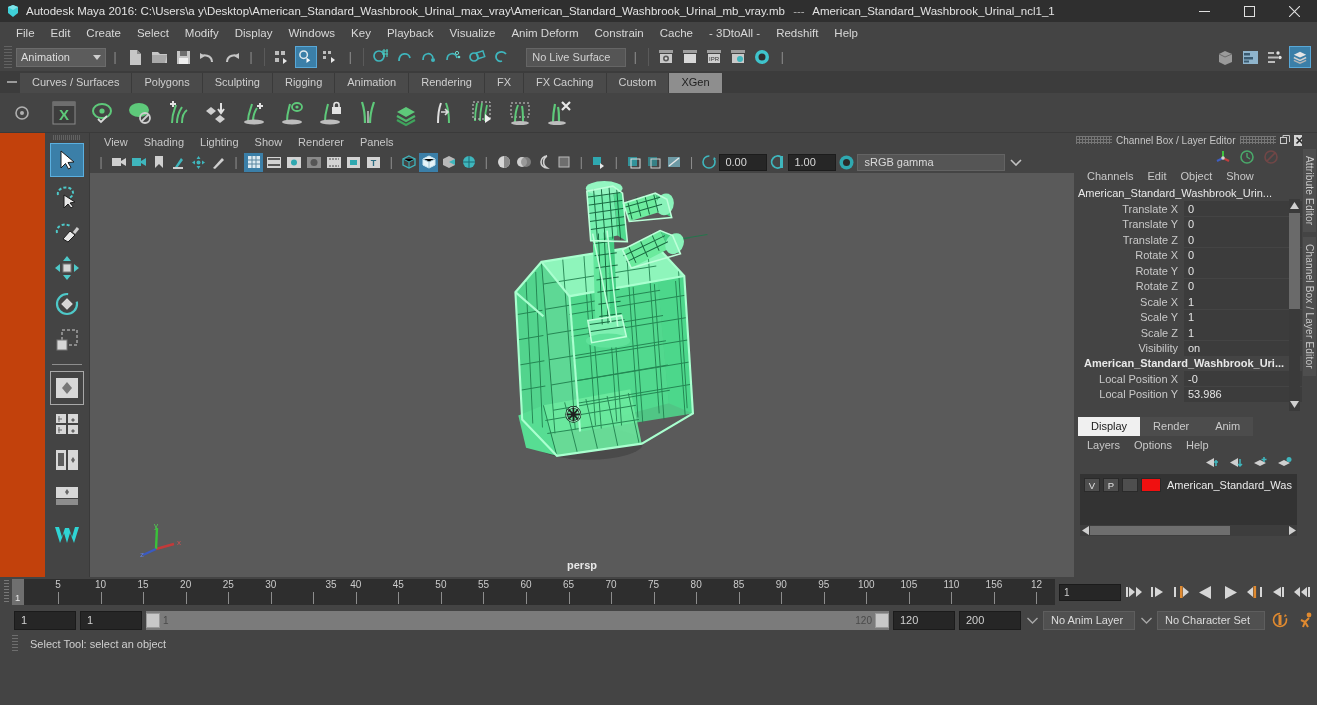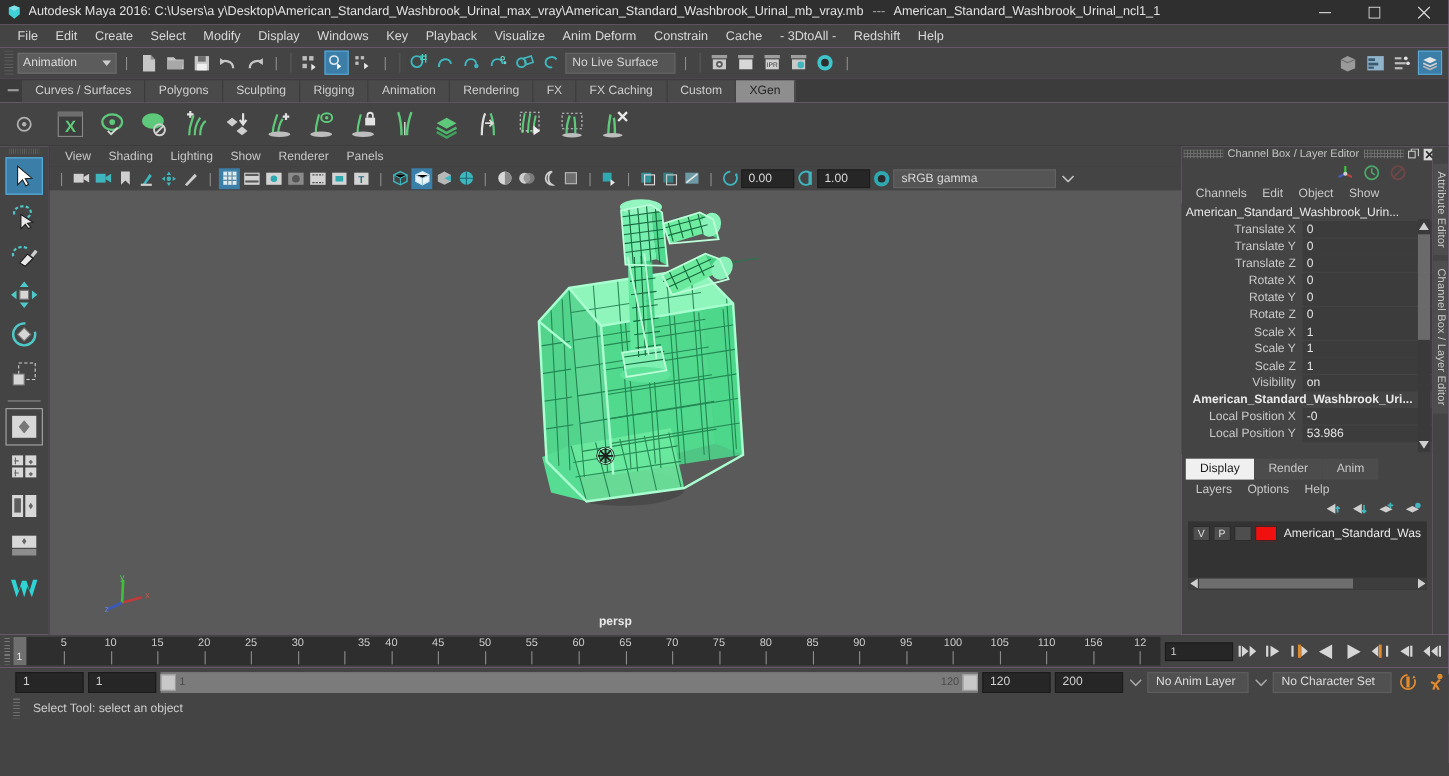--- a/index.html
+++ b/index.html
@@ -4,21 +4,21 @@
 <style>
   * { box-sizing: border-box; margin: 0; padding: 0; }
   html, body {
     width: 1317px; height: 705px;
     background: #444444;
     font-family: "Liberation Sans", sans-serif;
     font-size: 11px;
     color: #c8c8c8;
     overflow: hidden;
   }
-  #app { position: relative; width: 1317px; height: 613px; background: #f0abfc; }
+  #app { position: relative; width: 1317px; height: 613px; background: #c2410c; }
 
   
   .titlebar {
     height: 22px; background: #2f2f2f; display: flex; align-items: center;
     padding-left: 6px; font-size: 11.5px; color: #e2e2e2;
   }
   .title-logo {
     width: 14px; height: 14px; margin-right: 6px; flex: none;
     position: relative;
   }
@@ -63,21 +63,21 @@
   .sl-sep { width: 1px; height: 18px; background: #5a5a5a; margin: 0 4px; }
   .sl-arrow { color: #8d8d8d; font-size: 12px; padding: 0 2px; }
   .ico {
     width: 22px; height: 22px; display: inline-flex; align-items: center;
     justify-content: center; flex: none; position: relative;
   }
   .ico.on { background: #3b7fa8; border: 1px solid #58a8d8; }
   .ico svg { display: block; }
   .livesurf {
     width: 100px; height: 19px; background: #555; border: 1px solid #656565;
-    display: flex; align-items: center; padding-left: 5px; color: #d3d3d3; font-size: 11px;
+    display: flex; align-items: center; padding-left: 5px; color: #d3d3d3; font-size: 11px; margin-left: 12px;
   }
   .right-icons { position: absolute; right: 6px; display: flex; gap: 3px; align-items: center; }
 
   
   .shelftabs {
     height: 22px; background: #3c3c3c; display: flex; align-items: flex-end;
     padding-left: 4px; gap: 0px;
   }
   .shelf-grip { width: 16px; height: 22px; display: flex; align-items: center; justify-content: center; }
   .shelf-grip .bar { width: 10px; height: 2px; background: #9a9a9a; }
@@ -91,21 +91,21 @@
   .shelfrow {
     height: 40px; background: #444444; display: flex; align-items: center;
     border-bottom: 1px solid #3a3a3a;
   }
   .shelf-left { width: 44px; display: flex; align-items: center; justify-content: center; }
   .shelf-icons { display: flex; align-items: center; gap: 6px; padding-left: 4px; }
   .sh-ico { width: 32px; height: 32px; display: flex; align-items: center; justify-content: center; }
   .sh-ico svg { display: block; }
 
   
-  .main { display: flex; height: 444px; }
+  .main { display: flex; height: 444px; padding-left: 45px; }
   .toolbox {
     width: 44px; background: #444444; display: flex; flex-direction: column;
     align-items: center; padding-top: 2px;
   }
   .tb-btn { width: 34px; height: 34px; display: flex; align-items: center; justify-content: center;
             margin-bottom: 2px; }
   .tb-btn.sel { background: #3b7fa8; border: 1px solid #5bb0e0; }
   .tb-div { width: 30px; height: 1px; background: #8d8d8d; margin: 5px 0 6px; }
 
   

